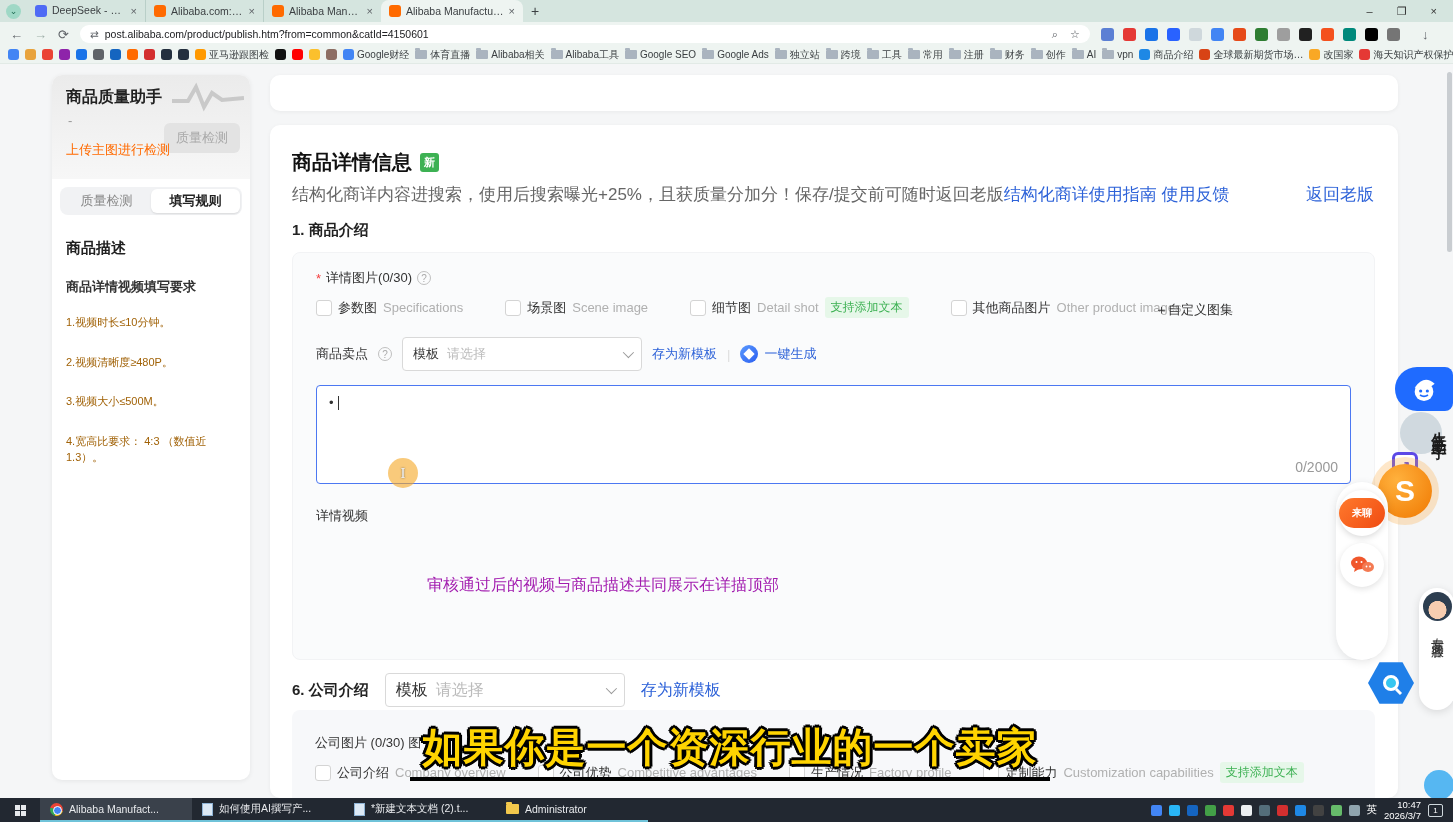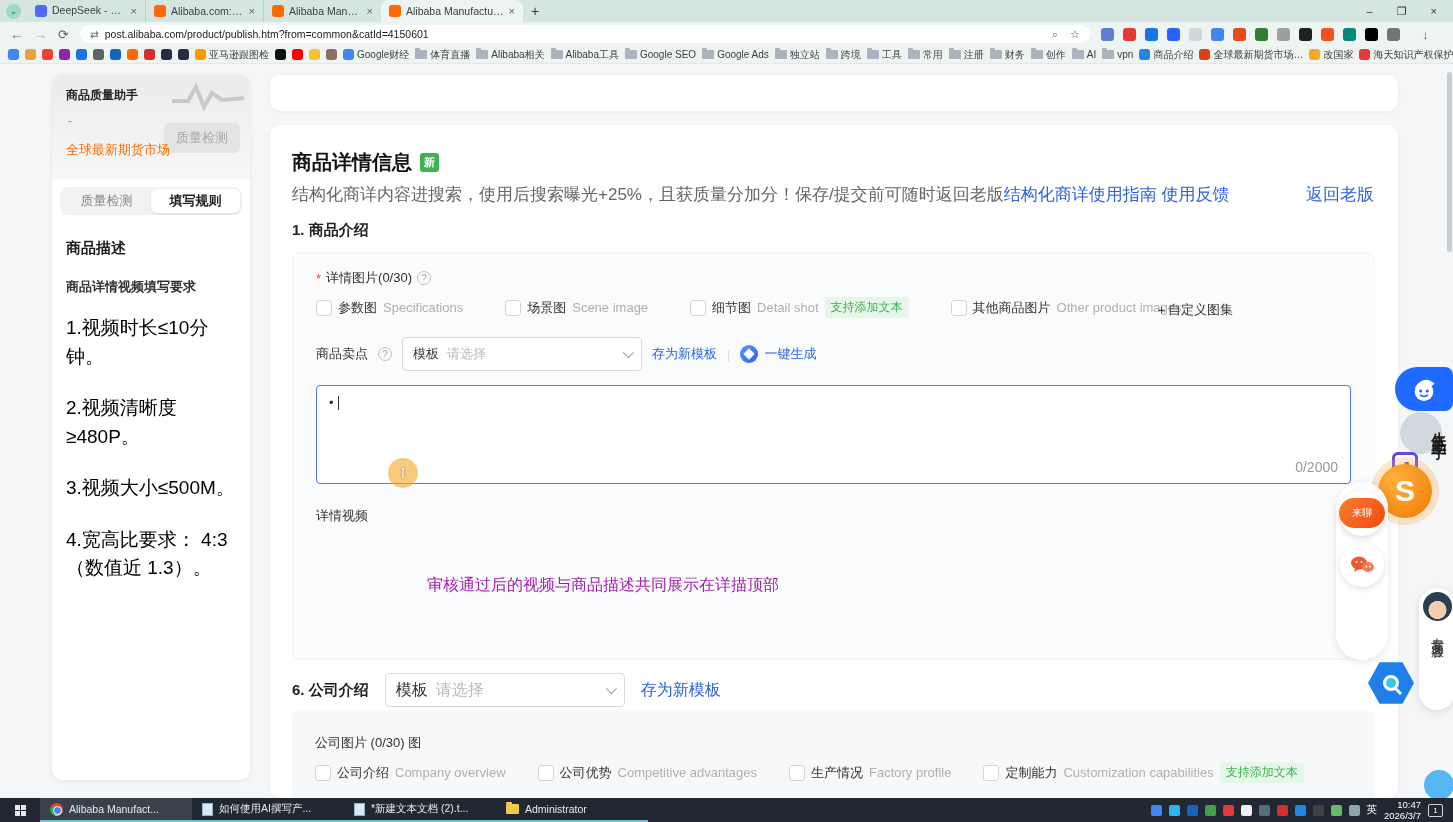--- a/index.html
+++ b/index.html
@@ -29,32 +29,32 @@
   .bookmarks{position:absolute;top:46px;left:0;right:0;height:18px;background:#eef4f1;display:flex;align-items:center;padding:0 8px;gap:6px;font-size:10px;color:#3c4043;overflow:hidden;z-index:90;border-bottom:1px solid #e2eae6}
   .bm{display:flex;align-items:center;gap:3px;flex:none}
   .dot{width:11px;height:11px;border-radius:3px;display:inline-block}
   .folder-glyph{display:none;width:12px;height:9px;background:#aab4bf;border-radius:1px;position:relative}
   .folder-glyph.show{display:inline-block}
   .folder-glyph::before{content:"";position:absolute;top:-2px;left:0;width:5px;height:2px;background:#aab4bf;border-radius:1px 1px 0 0}
 
   
   .sidebar{position:absolute;left:52px;top:75px;width:198px;height:705px;background:#fff;border-radius:10px;box-shadow:0 1px 5px rgba(0,0,0,.07);z-index:10}
   .sb-header{position:absolute;top:0;left:0;right:0;height:104px;background:linear-gradient(#ebebeb,#f7f7f7);border-radius:10px 10px 0 0;overflow:hidden}
-  .sb-title{position:absolute;top:12px;left:14px;font-size:12px;font-weight:bold;color:#222}
+  .sb-title{position:absolute;top:12px;left:14px;font-size:16px;font-weight:bold;color:#222}
   .sb-pulse{position:absolute;top:4px;right:6px}
   .sb-dash{position:absolute;top:38px;left:16px;color:#999;font-size:13px}
   .sb-btn{position:absolute;top:48px;right:10px;background:#e3e3e3;color:#a9a9a9;font-size:13px;padding:6px 12px;border-radius:6px}
   .sb-upload{position:absolute;top:66px;left:14px;color:#ff6a00;font-size:13px}
   .sb-tabs{position:absolute;top:112px;left:8px;right:8px;height:28px;background:#f1f2f4;border-radius:8px;display:flex;padding:2px}
   .sb-tab{flex:1;display:flex;align-items:center;justify-content:center;font-size:13px;color:#888;border-radius:6px}
   .sb-tab.active{background:#fff;color:#222;font-weight:bold;box-shadow:0 1px 2px rgba(0,0,0,.1)}
   .sb-body{position:absolute;top:156px;left:14px;right:10px}
   .sb-sec{font-size:15px;font-weight:bold;color:#222;margin:8px 0 20px}
   .sb-sub{font-size:13px;font-weight:bold;color:#333;margin-bottom:18px}
-  .sb-rules div{font-size:19px;color:#000000;margin-bottom:23px;line-height:1.5}
+  .sb-rules div{font-size:11px;color:#a16207;margin-bottom:23px;line-height:1.5}
 
   
   .prev-card{position:absolute;left:270px;top:75px;width:1128px;height:36px;background:#fff;border-radius:10px;box-shadow:0 1px 4px rgba(0,0,0,.05);z-index:5}
   .main-card{position:absolute;left:270px;top:125px;width:1128px;height:673px;background:#fff;border-radius:10px;box-shadow:0 1px 4px rgba(0,0,0,.05);overflow:hidden;z-index:5}
   .mc-title-row{position:absolute;top:24px;left:22px;display:flex;align-items:center}
   .mc-title{font-size:20px;font-weight:bold;color:#111}
   .badge-new{margin-left:8px;background:#3db153;color:#fff;font-size:11px;padding:2px 4px;border-radius:3px;font-weight:bold}
   .mc-desc-row{position:absolute;top:58px;left:22px;right:24px;font-size:17px;color:#666;display:flex;white-space:nowrap}
   .blue{color:#2d62d8}
   .mc-desc-row .back{margin-left:auto}
@@ -103,21 +103,21 @@
 
   
   .fl{position:absolute;z-index:40}
   .f-bubble{left:1395px;top:367px;width:58px;height:44px;background:#1f6bff;border-radius:22px 8px 8px 22px;display:flex;align-items:center;justify-content:center}
   .f-gray{left:1400px;top:412px;width:42px;height:42px;border-radius:50%;background:#c9d4da;opacity:.85}
   .f-syzs{left:1429px;top:420px;writing-mode:vertical-rl;font-size:15px;font-weight:bold;color:#1b1b1b;letter-spacing:4px}
   .f-compass{left:1392px;top:452px;width:26px;height:26px;border:3px solid #5c49e6;border-radius:6px;background:#fff;color:#5c49e6;font-size:13px;display:flex;align-items:center;justify-content:center;font-weight:bold}
   .f-skype{left:1378px;top:464px;width:54px;height:54px;border-radius:50%;background:radial-gradient(circle at 35% 30%,#ffb13d,#f07800);color:#fff;font-weight:bold;font-size:30px;display:flex;align-items:center;justify-content:center;box-shadow:0 0 0 7px rgba(250,170,60,.28)}
   .f-pill{left:1336px;top:482px;width:52px;height:178px;background:#fff;border-radius:26px;box-shadow:0 2px 8px rgba(0,0,0,.1)}
   .f-laliao{left:1339px;top:490px;width:46px;height:46px;border-radius:50%;background:#fff;box-shadow:0 2px 6px rgba(0,0,0,.15);display:flex;align-items:center;justify-content:center}
-  .f-laliao .inner{width:52px;height:30px;border-radius:15px;background:linear-gradient(135deg,#ff7a2d,#f04b12);color:#fff;font-size:10px;font-weight:normal;display:flex;align-items:center;justify-content:center}
+  .f-laliao .inner{width:52px;height:30px;border-radius:15px;background:linear-gradient(135deg,#ff7a2d,#f04b12);color:#fff;font-size:10px;font-weight:bold;display:flex;align-items:center;justify-content:center}
   .f-wechat{left:1340px;top:543px;width:44px;height:44px;border-radius:50%;background:#fff;box-shadow:0 2px 6px rgba(0,0,0,.12);display:flex;align-items:center;justify-content:center}
   .f-cs{left:1419px;top:588px;width:36px;height:122px;background:#fff;border-radius:18px;box-shadow:0 2px 8px rgba(0,0,0,.12);display:flex;flex-direction:column;align-items:center;padding-top:4px;gap:6px}
   .cs-avatar{width:29px;height:29px;border-radius:50%;background:radial-gradient(circle at 50% 62%,#f7cdb0 38%,#2d3e50 40%);flex:none}
   .cs-text{writing-mode:vertical-rl;font-size:13px;color:#333;letter-spacing:3px}
   .f-hex{left:1368px;top:660px;width:46px;height:46px;background:#1f7fe8;clip-path:polygon(25% 5%,75% 5%,100% 50%,75% 95%,25% 95%,0 50%);display:flex;align-items:center;justify-content:center}
   .f-hex .lens{width:16px;height:16px;border:3px solid #fff;border-radius:50%;background:#36c6f0;position:relative}
   .f-hex .lens::after{content:"";position:absolute;right:-6px;bottom:-5px;width:7px;height:3px;background:#fff;transform:rotate(45deg)}
   .f-bluedot{left:1424px;top:770px;width:30px;height:30px;border-radius:50%;background:#56b7f2}
 
   
@@ -417,21 +417,21 @@
     </div>
 
   <div class="sidebar">
     <div class="sb-header">
       <div class="sb-title">商品质量助手</div>
       <svg class="sb-pulse" width="72" height="34" viewBox="0 0 72 34">
         <polyline points="0,22 16,22 24,8 32,28 40,14 50,21 72,19" stroke="#c9c9c9" fill="none" stroke-width="4"></polyline>
       </svg>
       <div class="sb-dash">-</div>
       <div class="sb-btn">质量检测</div>
-      <div class="sb-upload">全球最新期货市场</div>
+      <div class="sb-upload">上传主图进行检测</div>
     </div>
     <div class="sb-tabs">
 
         <div class="sb-tab">
           <span>质量检测</span>
         </div>
 
         <div class="sb-tab active">
           <span>填写规则</span>
         </div>
@@ -607,20 +607,24 @@
   </div>
   <div class="fl f-cs">
     <span class="cs-avatar"></span>
     <span class="cs-text">专属客服</span>
   </div>
   <div class="fl f-hex">
       <span class="lens"></span>
     </div>
   <div class="fl f-bluedot"></div>
 
+  <div class="subtitle-wrap">
+    <div class="subtitle">如果你是一个资深行业的一个卖家</div>
+    <div class="subtitle-underline"></div>
+  </div>
 
   <div class="cursor">I</div>
   <div class="scrollthumb"></div>
 
   <div class="taskbar">
     <div class="start">
       <span class="win-glyph">
           <i></i>
           <i></i>
           <i></i>

